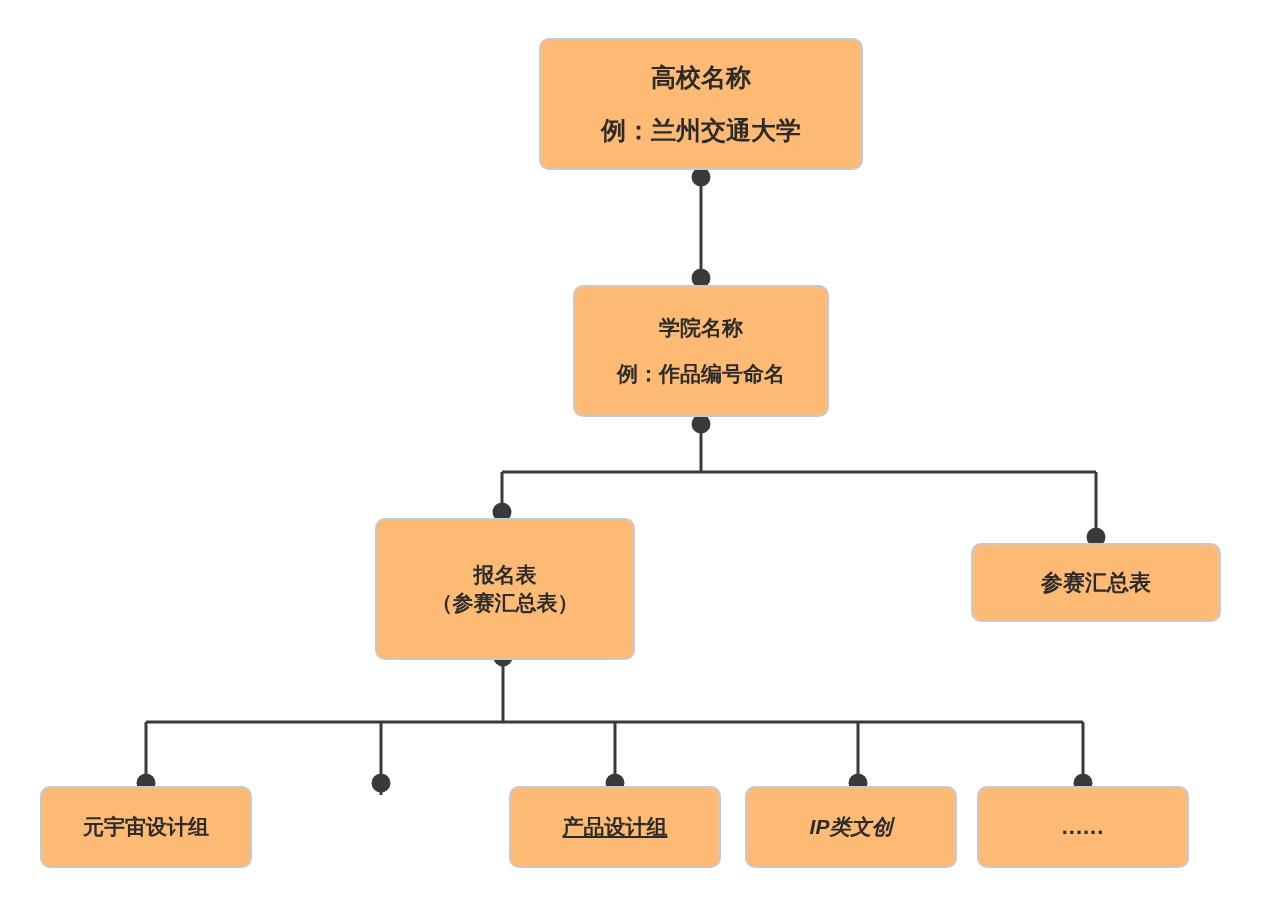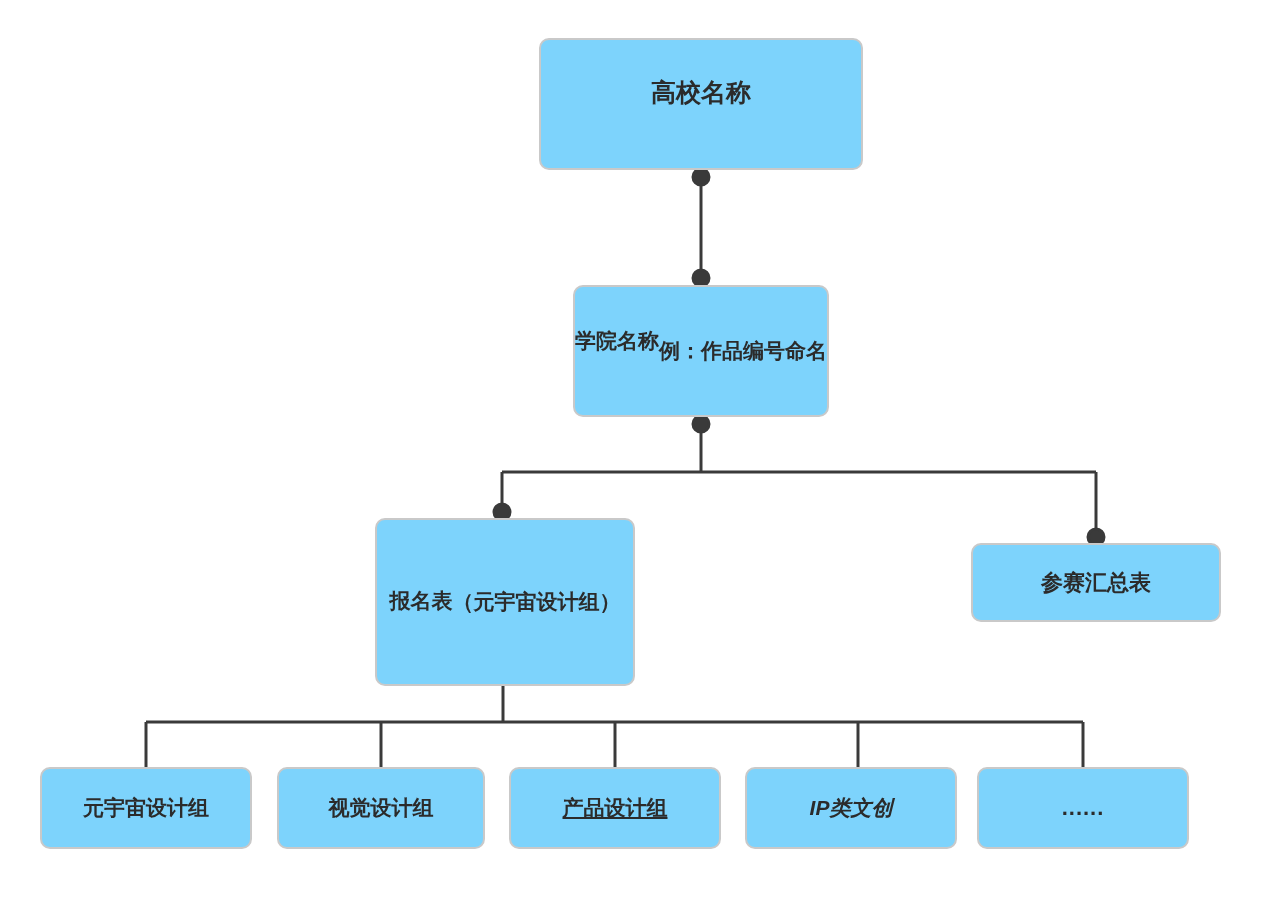--- a/index.html
+++ b/index.html
@@ -25,23 +25,23 @@
     top: 0;
     width: 1268px;
     height: 918px;
     pointer-events: none;
   }
   .node {
     position: absolute;
     box-sizing: border-box;
     border: 2px solid #c9c9c9;
     border-radius: 10px;
-    background: #7dd3fc;
+    background: #fdba74;
     display: flex;
-    flex-direction: row;
+    flex-direction: column;
     align-items: center;
     justify-content: center;
     text-align: center;
     font-weight: bold;
     color: #2b2b2b;
     z-index: 2;
   }
   .node .line1 {
     line-height: 1.25;
   }
@@ -64,35 +64,35 @@
     width: 256px;
     height: 132px;
     font-size: 21px;
   }
   #node-college .line1 { margin-bottom: 20px; }
   
   #node-form {
     left: 375px;
     top: 518px;
     width: 260px;
-    height: 168px;
+    height: 142px;
     font-size: 21px;
   }
   #node-form .line1 { margin-bottom: 2px; }
   
   #node-summary {
     left: 971px;
     top: 543px;
     width: 250px;
     height: 79px;
     font-size: 22px;
   }
   
   .leaf {
-    top: 767px;
+    top: 786px;
     height: 82px;
     font-size: 21px;
   }
   #leaf-0 { left: 40px;  width: 212px; }
   #leaf-1 { left: 277px; width: 208px; }
   #leaf-2 { left: 509px; width: 212px; text-decoration: underline; }
   #leaf-3 { left: 745px; width: 212px; font-style: italic; }
   #leaf-4 { left: 977px; width: 212px; font-size: 22px; letter-spacing: 1px; }
 </style>
 </head>
@@ -126,41 +126,39 @@
       <circle cx="146" cy="783" r="8"></circle>
       <circle cx="381" cy="783" r="8"></circle>
       <circle cx="615" cy="783" r="8"></circle>
       <circle cx="858" cy="783" r="8"></circle>
       <circle cx="1083" cy="783" r="8"></circle>
     </g>
   </svg>
 
   <div class="node" id="node-university">
     <div class="line1">高校名称</div>
+    <div class="line2">例：兰州交通大学</div>
   </div>
 
   <div class="node" id="node-college">
     <div class="line1">学院名称</div>
     <div class="line2">例：作品编号命名</div>
   </div>
 
   <div class="node" id="node-form">
     <div class="line1">报名表</div>
-    <div class="line2">（元宇宙设计组）</div>
+    <div class="line2">（参赛汇总表）</div>
   </div>
 
   <div class="node" id="node-summary">
     <div class="line1">参赛汇总表</div>
   </div>
 
   <div class="node leaf" id="leaf-0">
     <div class="line1">元宇宙设计组</div>
-  </div>
-  <div class="node leaf" id="leaf-1">
-    <div class="line1">视觉设计组</div>
   </div>
   <div class="node leaf" id="leaf-2">
     <div class="line1">产品设计组</div>
   </div>
   <div class="node leaf" id="leaf-3">
     <div class="line1">IP类文创</div>
   </div>
   <div class="node leaf" id="leaf-4">
     <div class="line1">......</div>
   </div>

